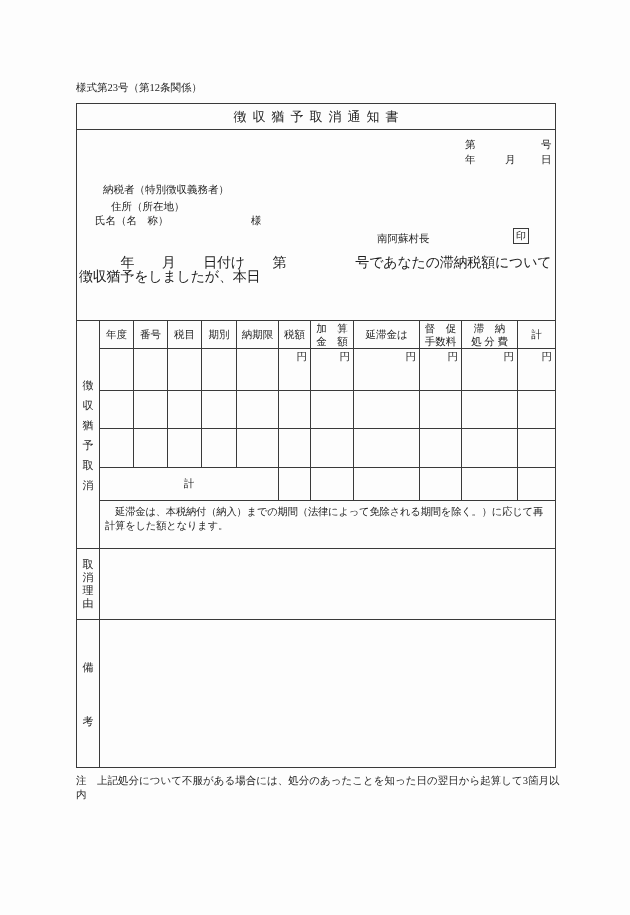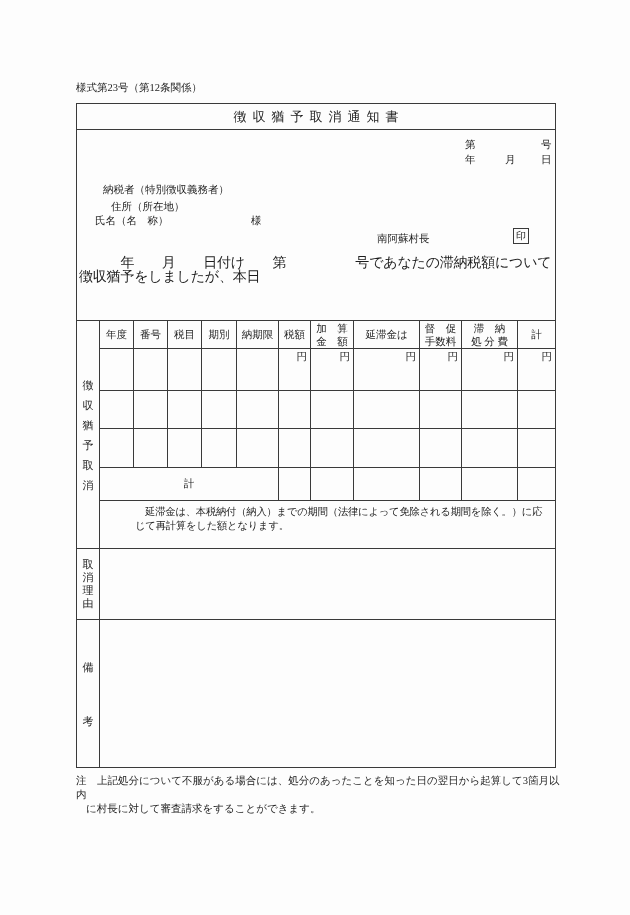--- a/index.html
+++ b/index.html
@@ -58,21 +58,21 @@
   table { border-collapse:collapse; table-layout:fixed; width:456px; margin:-1px 0 0 -1px; }
   th, td { border:1px solid #3a3a3a; font-weight:normal; font-size:10.5px; padding:0; }
   th { white-space:pre-line; line-height:13px; text-align:center; vertical-align:middle; }
   .hrow th { height:28px; }
   .r1 td { height:42px; }
   .r2 td { height:38px; }
   .r3 td { height:39px; }
   .trow td { height:33px; }
   td.unit { vertical-align:top; text-align:right; padding:1px 3px 0 0; }
   td.tlabel { text-align:center; vertical-align:middle; }
-  .tnote { padding:4px 4px 0 5px; font-size:10.3px; line-height:14px; letter-spacing:-0.2px;margin-left:30px; }
+  .tnote { padding:4px 4px 0 5px; font-size:10.3px; line-height:14px; letter-spacing:-0.2px; }
 
   .footer { position:absolute; left:76px; top:774px; width:492px; line-height:14px; }
   .footer .indent { padding-left:10px; }
 </style>
 </head>
 <body>
 
 <div class="page">
 
   <div class="form-no">様式第23号（第12条関係）</div>
@@ -215,16 +215,15 @@
         <span class="vlabel wide">備
 考</span>
       </div>
       <div class="content"></div>
     </div>
 
   </div>
 
   <div class="footer">
     <div>注　上記処分について不服がある場合には、処分のあったことを知った日の翌日から起算して3箇月以内</div>
-    <div class="indent">に村長に対して審査請求をすることができます。</div>
   </div>
 
 </div>
 
 </body></html>

